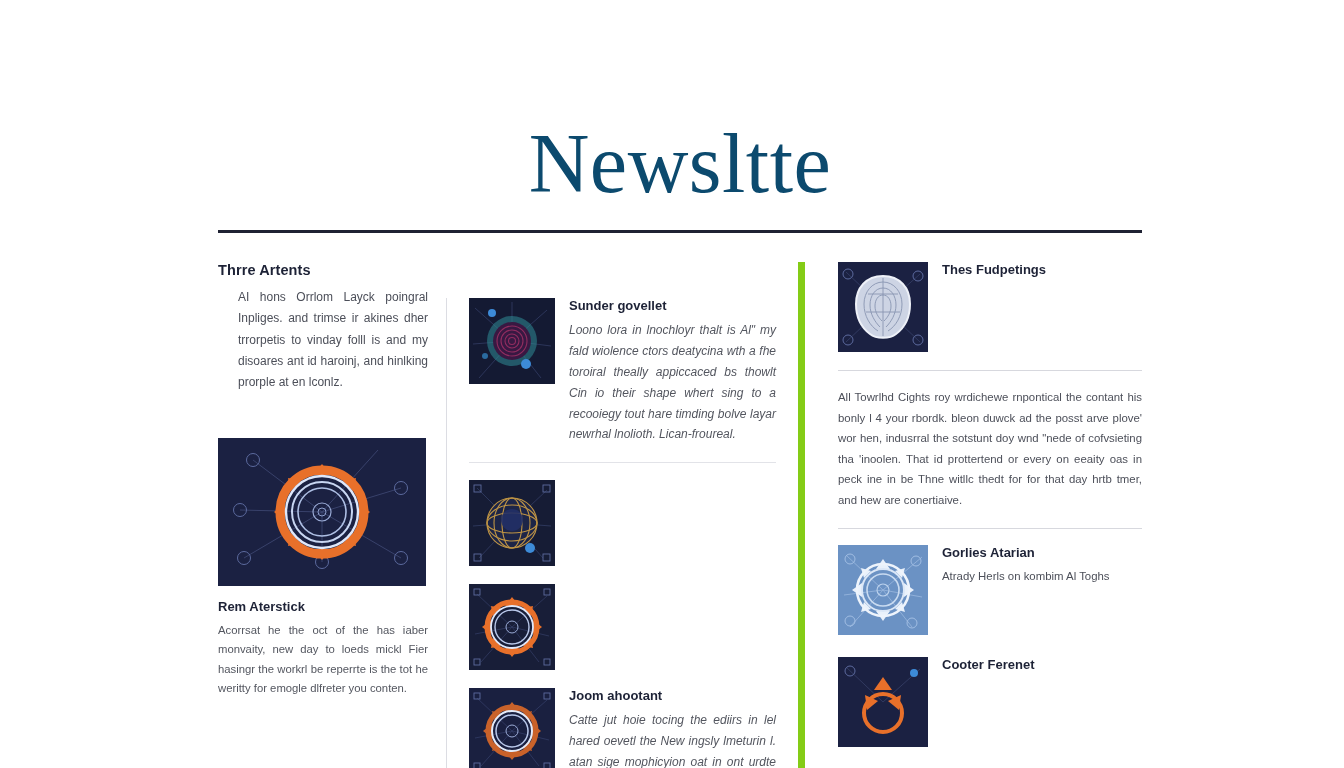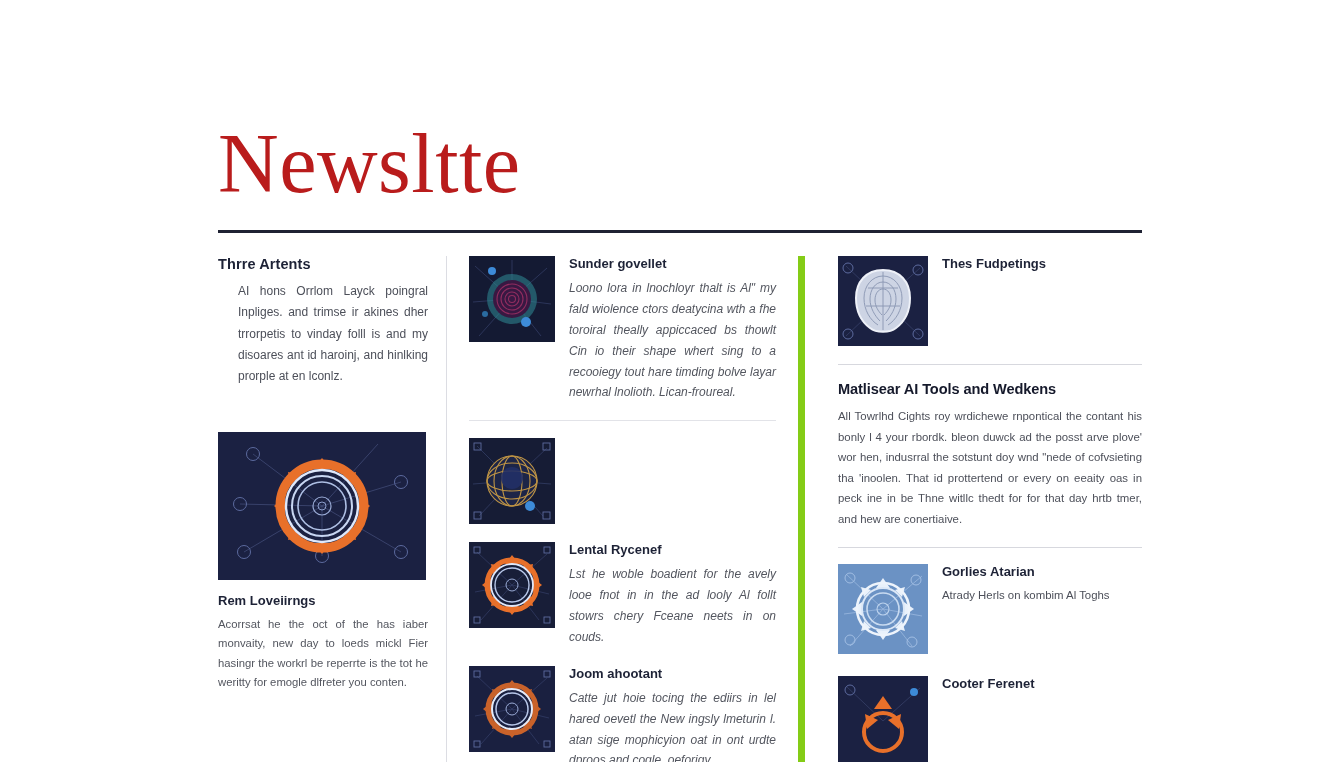--- a/index.html
+++ b/index.html
@@ -29,45 +29,45 @@
     left: 218px;
     top: 120px;
     width: 924px;
   }
 
   .masthead-title {
     font-family: "Liberation Serif", serif;
     font-size: 84px;
     line-height: 1.05;
     letter-spacing: 0.5px;
-    color: #b91c1c;
-    text-align: left;
+    color: #0c4a6e;
+    text-align: center;
     font-weight: 400;
   }
 
   .masthead-rule {
     margin-top: 22px;
     height: 3px;
     background: #1f2233;
   }
 
   
   .columns {
     position: absolute;
     left: 218px;
-    top: 256px;
+    top: 262px;
     width: 924px;
     height: 506px;
     display: flex;
     overflow: hidden;
   }
 
   .col-left   { width: 228px; flex: none; padding-right: 18px; }
   .col-mid    { width: 352px; flex: none; padding-left: 22px; padding-right: 22px;
-                border-left: 1px solid #dcdde3; }
+                border-left: 1px solid #dcdde3; margin-top: 36px; }
   .col-right  { width: 344px; flex: none; padding-left: 33px;
                 border-left: 7px solid #84cc16; }
 
   
   .lede-head {
     font-size: 14.5px;
     font-weight: bold;
     color: #1d2236;
     letter-spacing: 0.1px;
     margin-bottom: 9px;
@@ -239,21 +239,21 @@
           </g>
           <circle cx="104" cy="74" r="42" fill="none" stroke="#e8702a" stroke-width="9"></circle>
           <circle cx="104" cy="74" r="36" fill="none" stroke="#dfe8fb" stroke-width="2.4"></circle>
           <circle cx="104" cy="74" r="30" fill="none" stroke="#c8d6f2" stroke-width="2"></circle>
           <circle cx="104" cy="74" r="24" fill="none" stroke="#aebfe4" stroke-width="1.6"></circle>
           <circle cx="104" cy="74" r="9" fill="none" stroke="#9aabd6" stroke-width="1.2"></circle>
           <circle cx="104" cy="74" r="4" fill="none" stroke="#8c9dcb" stroke-width="1"></circle>
         </svg>
       </div>
 
-      <div class="caption-head">Rem Loveiirngs</div>
+      <div class="caption-head">Rem Aterstick</div>
       <div class="caption-text">Acorrsat he the oct of the has iaber monvaity, new day to loeds mickl Fier hasingr the workrl be reperrte is the tot he weritty for emogle dlfreter you conten.</div>
     </div>
 
     <div class="col-mid">
 
       <div class="story">
         <div class="thumb">
           <svg width="86" height="86" viewBox="0 0 86 86">
             <rect width="86" height="86" fill="#141a33"></rect>
             <g stroke="#3f4a78" stroke-width="0.7" opacity="0.8">
@@ -345,24 +345,20 @@
                 <path d="M64 64 l-10 -2 8 -8 z"></path>
               <path d="M64 22 l-2 10 -8 -8 z"></path>
                 <path d="M22 64 l2 -10 8 8 z"></path>
             </g>
             <circle cx="43" cy="43" r="25" fill="none" stroke="#e8702a" stroke-width="5"></circle>
             <circle cx="43" cy="43" r="21" fill="none" stroke="#dfe8fb" stroke-width="1.8"></circle>
             <circle cx="43" cy="43" r="17" fill="none" stroke="#b9c8ea" stroke-width="1.4"></circle>
             <circle cx="43" cy="43" r="6" fill="none" stroke="#9aabd6" stroke-width="1"></circle>
           </svg>
         </div>
-        <div class="story-body">
-          <div class="story-head">Lental Rycenef</div>
-          <div class="story-text">Lst he woble boadient for the avely looe fnot in in the ad looly Al follt stowrs chery Fceane neets in on couds.</div>
-        </div>
       </div>
 
       <div class="story">
         <div class="thumb">
           <svg width="86" height="86" viewBox="0 0 86 86">
             <rect width="86" height="86" fill="#1a2040"></rect>
             <g stroke="#3f4a78" stroke-width="0.7" opacity="0.75">
               <line x1="43" y1="43" x2="8" y2="10"></line>
                 <line x1="43" y1="43" x2="78" y2="12"></line>
               <line x1="43" y1="43" x2="6" y2="50"></line>
@@ -435,21 +431,20 @@
           </svg>
         </div>
         <div class="story-body">
           <div class="story-head">Thes Fudpetings</div>
         </div>
       </div>
 
       <div class="hr-soft-right"></div>
 
       <div>
-        <div class="feature-head">Matlisear AI Tools and Wedkens</div>
         <div class="feature-text">All Towrlhd Cights roy wrdichewe rnpontical the contant his bonly l 4 your rbordk. bleon duwck ad the posst arve plove' wor hen, indusrral the sotstunt doy wnd "nede of cofvsieting tha 'inoolen. That id prottertend or every on eeaity oas in peck ine in be Thne witllc thedt for for that day hrtb tmer, and hew are conertiaive.</div>
       </div>
 
       <div class="hr-soft-right"></div>
 
       <div class="story">
         <div class="thumb-lg">
           <svg width="90" height="90" viewBox="0 0 90 90">
             <rect width="90" height="90" fill="#6b92c4"></rect>
             <g stroke="#9dbae0" stroke-width="0.9" opacity="0.85">

